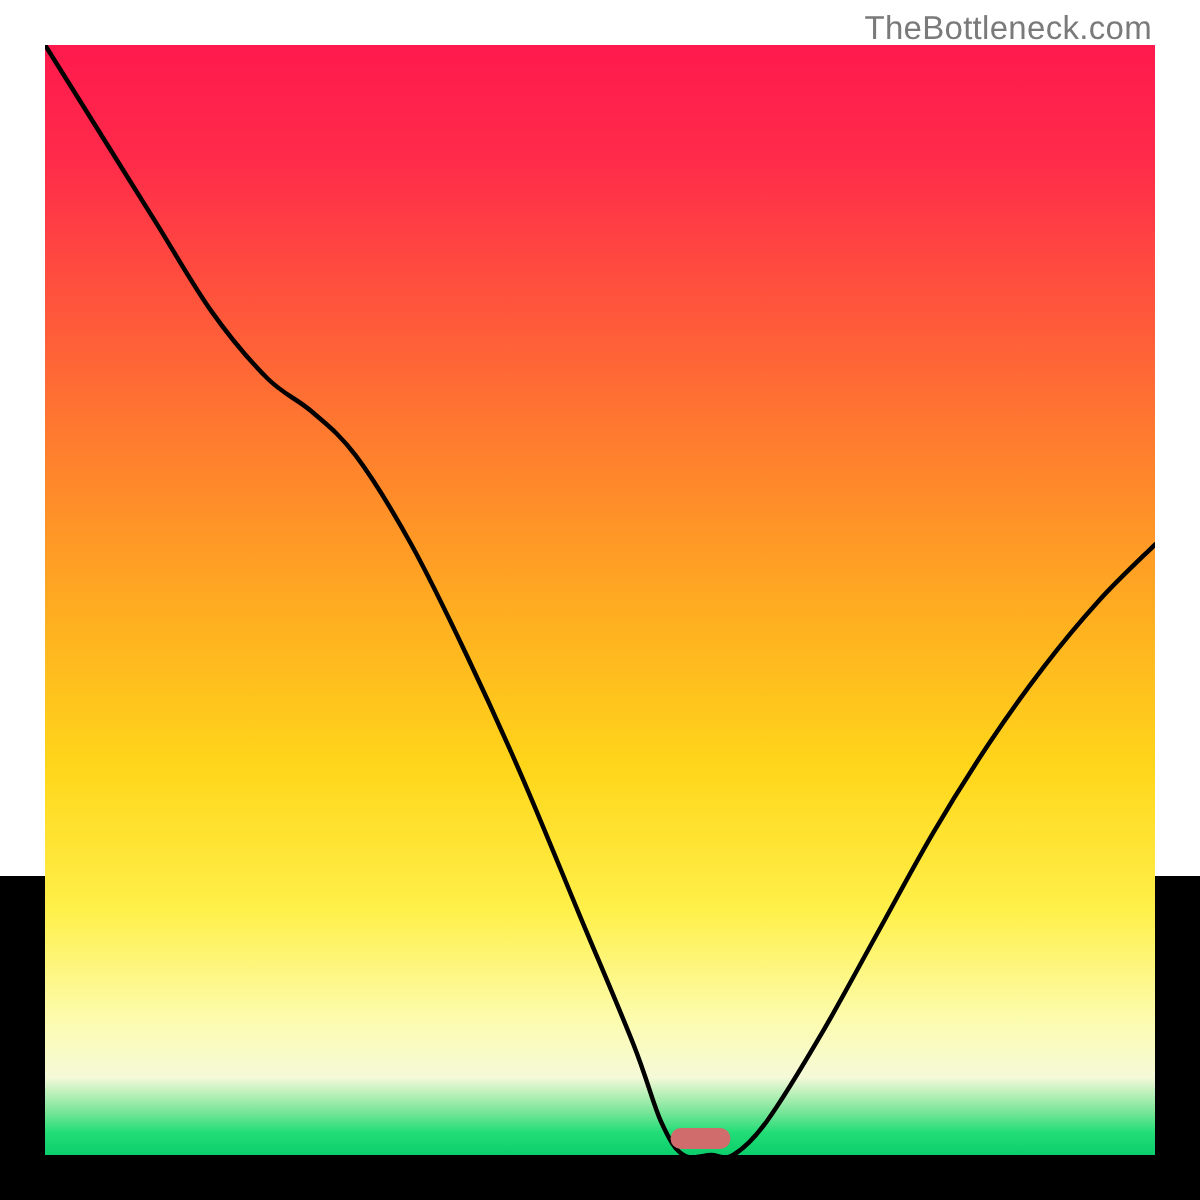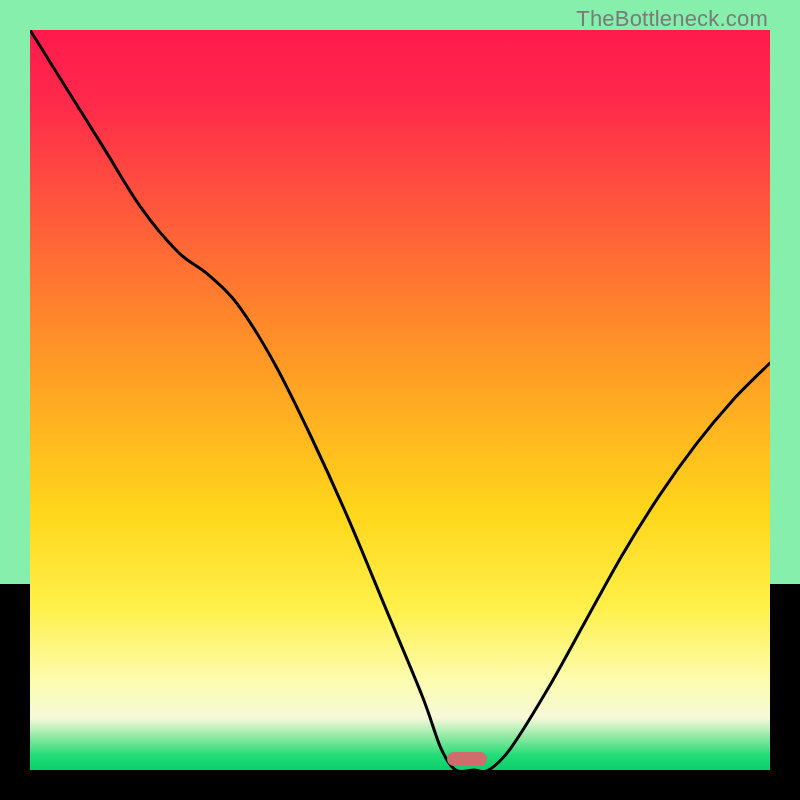--- a/index.html
+++ b/index.html
@@ -8,21 +8,21 @@
     width: 800px;
     height: 800px;
     background: #000;
     overflow: hidden;
     font-family: Arial, Helvetica, sans-serif;
   }
   .frame {
     position: relative;
     width: 800px;
     height: 584px;
-    background: #86efac;
+    background: #ffffff;
   }
   .plot-area {
     position: absolute;
     left: 30px;
     top: 30px;
     width: 740px;
     height: 740px;
     
     background: linear-gradient(to bottom,
       #ff1a4d 0%,

